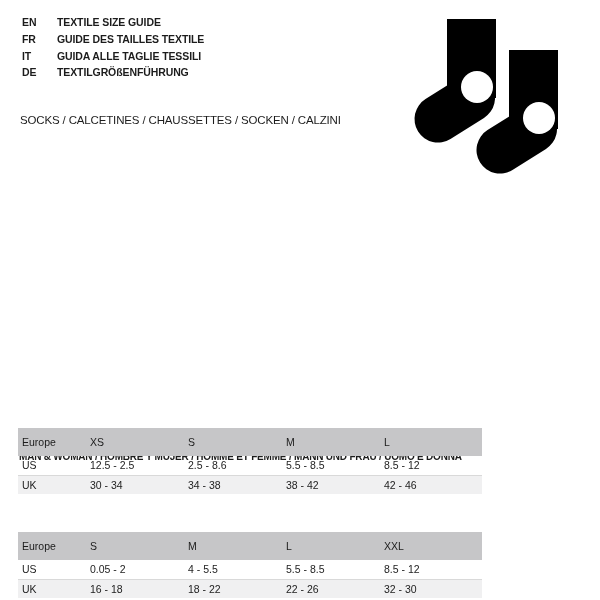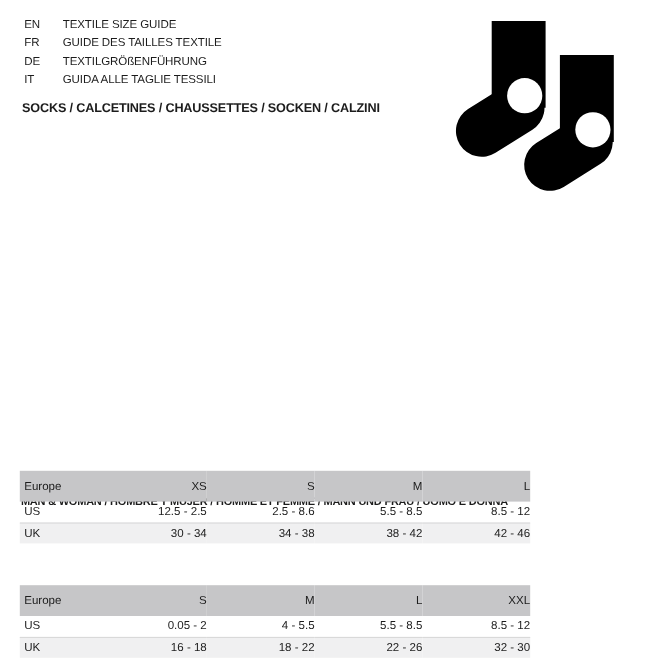--- a/index.html
+++ b/index.html
@@ -6,69 +6,69 @@
   html,body { background:#fff; }
   body {
     width:600px; height:600px; position:relative; overflow:hidden;
     font-family:"Liberation Sans", sans-serif; color:#1c1c1c;
   }
   .page { position:absolute; left:0; top:0; width:600px; height:600px; background:#fff; }
 
   
   .lang-list { position:absolute; left:22px; top:14px; }
   .lang-row { display:flex; height:16.7px; align-items:center;
-              font-weight:normal; font-size:10.5px; letter-spacing:-0.1px; white-space:nowrap; }
+              font-weight:bold; font-size:10.5px; letter-spacing:-0.1px; white-space:nowrap; }
   .lang-code { width:35px; flex:0 0 35px; }
 
   
-  .category { position:absolute; left:20px; top:93px; font-weight:bold;
+  .category { position:absolute; left:20px; top:114px; font-weight:normal;
               font-size:11.5px; letter-spacing:-0.15px; white-space:nowrap; }
 
   
   .socks-svg { position:absolute; left:400px; top:10px; }
 
   
   .size-title { position:absolute; left:19px; font-weight:bold; font-size:10px;
                 letter-spacing:-0.2px; white-space:nowrap;margin-top:41px; }
   .t1-title { top:410px; }
   .t2-title { top:513px; }
 
   table.size-table { position:absolute; left:18px; width:464px;
                      border-collapse:collapse; table-layout:fixed;
                      font-size:10.5px; color:#1c1c1c; }
   .t1 { top:428px; }
   .t2 { top:532px; }
   table.size-table th, table.size-table td {
-    font-weight:normal; text-align:right; padding:0; }
+    font-weight:normal; text-align:left; padding:0; }
   table.size-table th:first-child, table.size-table td:first-child {
     text-align:left; padding-left:4px; }
   table.size-table thead tr { height:28px; }
   table.size-table tbody tr { height:19px; }
 </style>
 </head>
 <body>
 
 <div class="page">
 
   <div class="lang-list">
       <div class="lang-row">
         <span class="lang-code">EN</span>
         <span>TEXTILE SIZE GUIDE</span>
       </div>
       <div class="lang-row">
         <span class="lang-code">FR</span>
         <span>GUIDE DES TAILLES TEXTILE</span>
       </div>
       <div class="lang-row">
+        <span class="lang-code">IT</span>
+        <span>GUIDA ALLE TAGLIE TESSILI</span>
+      </div>
+      <div class="lang-row">
         <span class="lang-code">DE</span>
         <span>TEXTILGRÖßENFÜHRUNG</span>
-      </div>
-      <div class="lang-row">
-        <span class="lang-code">IT</span>
-        <span>GUIDA ALLE TAGLIE TESSILI</span>
       </div>
     </div>
 
   <div class="category">SOCKS / CALCETINES / CHAUSSETTES / SOCKEN / CALZINI</div>
 
   <svg class="socks-svg" width="170" height="175" viewBox="398 10 170 175">
     <g id="sock" stroke="#000" fill="none">
       <line x1="469.5" y1="19" x2="469.5" y2="98" stroke-width="49"></line>
       <line x1="469.5" y1="98" x2="436" y2="119" stroke-width="47" stroke-linecap="round"></line>
       <circle cx="475" cy="87" r="16" fill="#fff" stroke="none"></circle>

